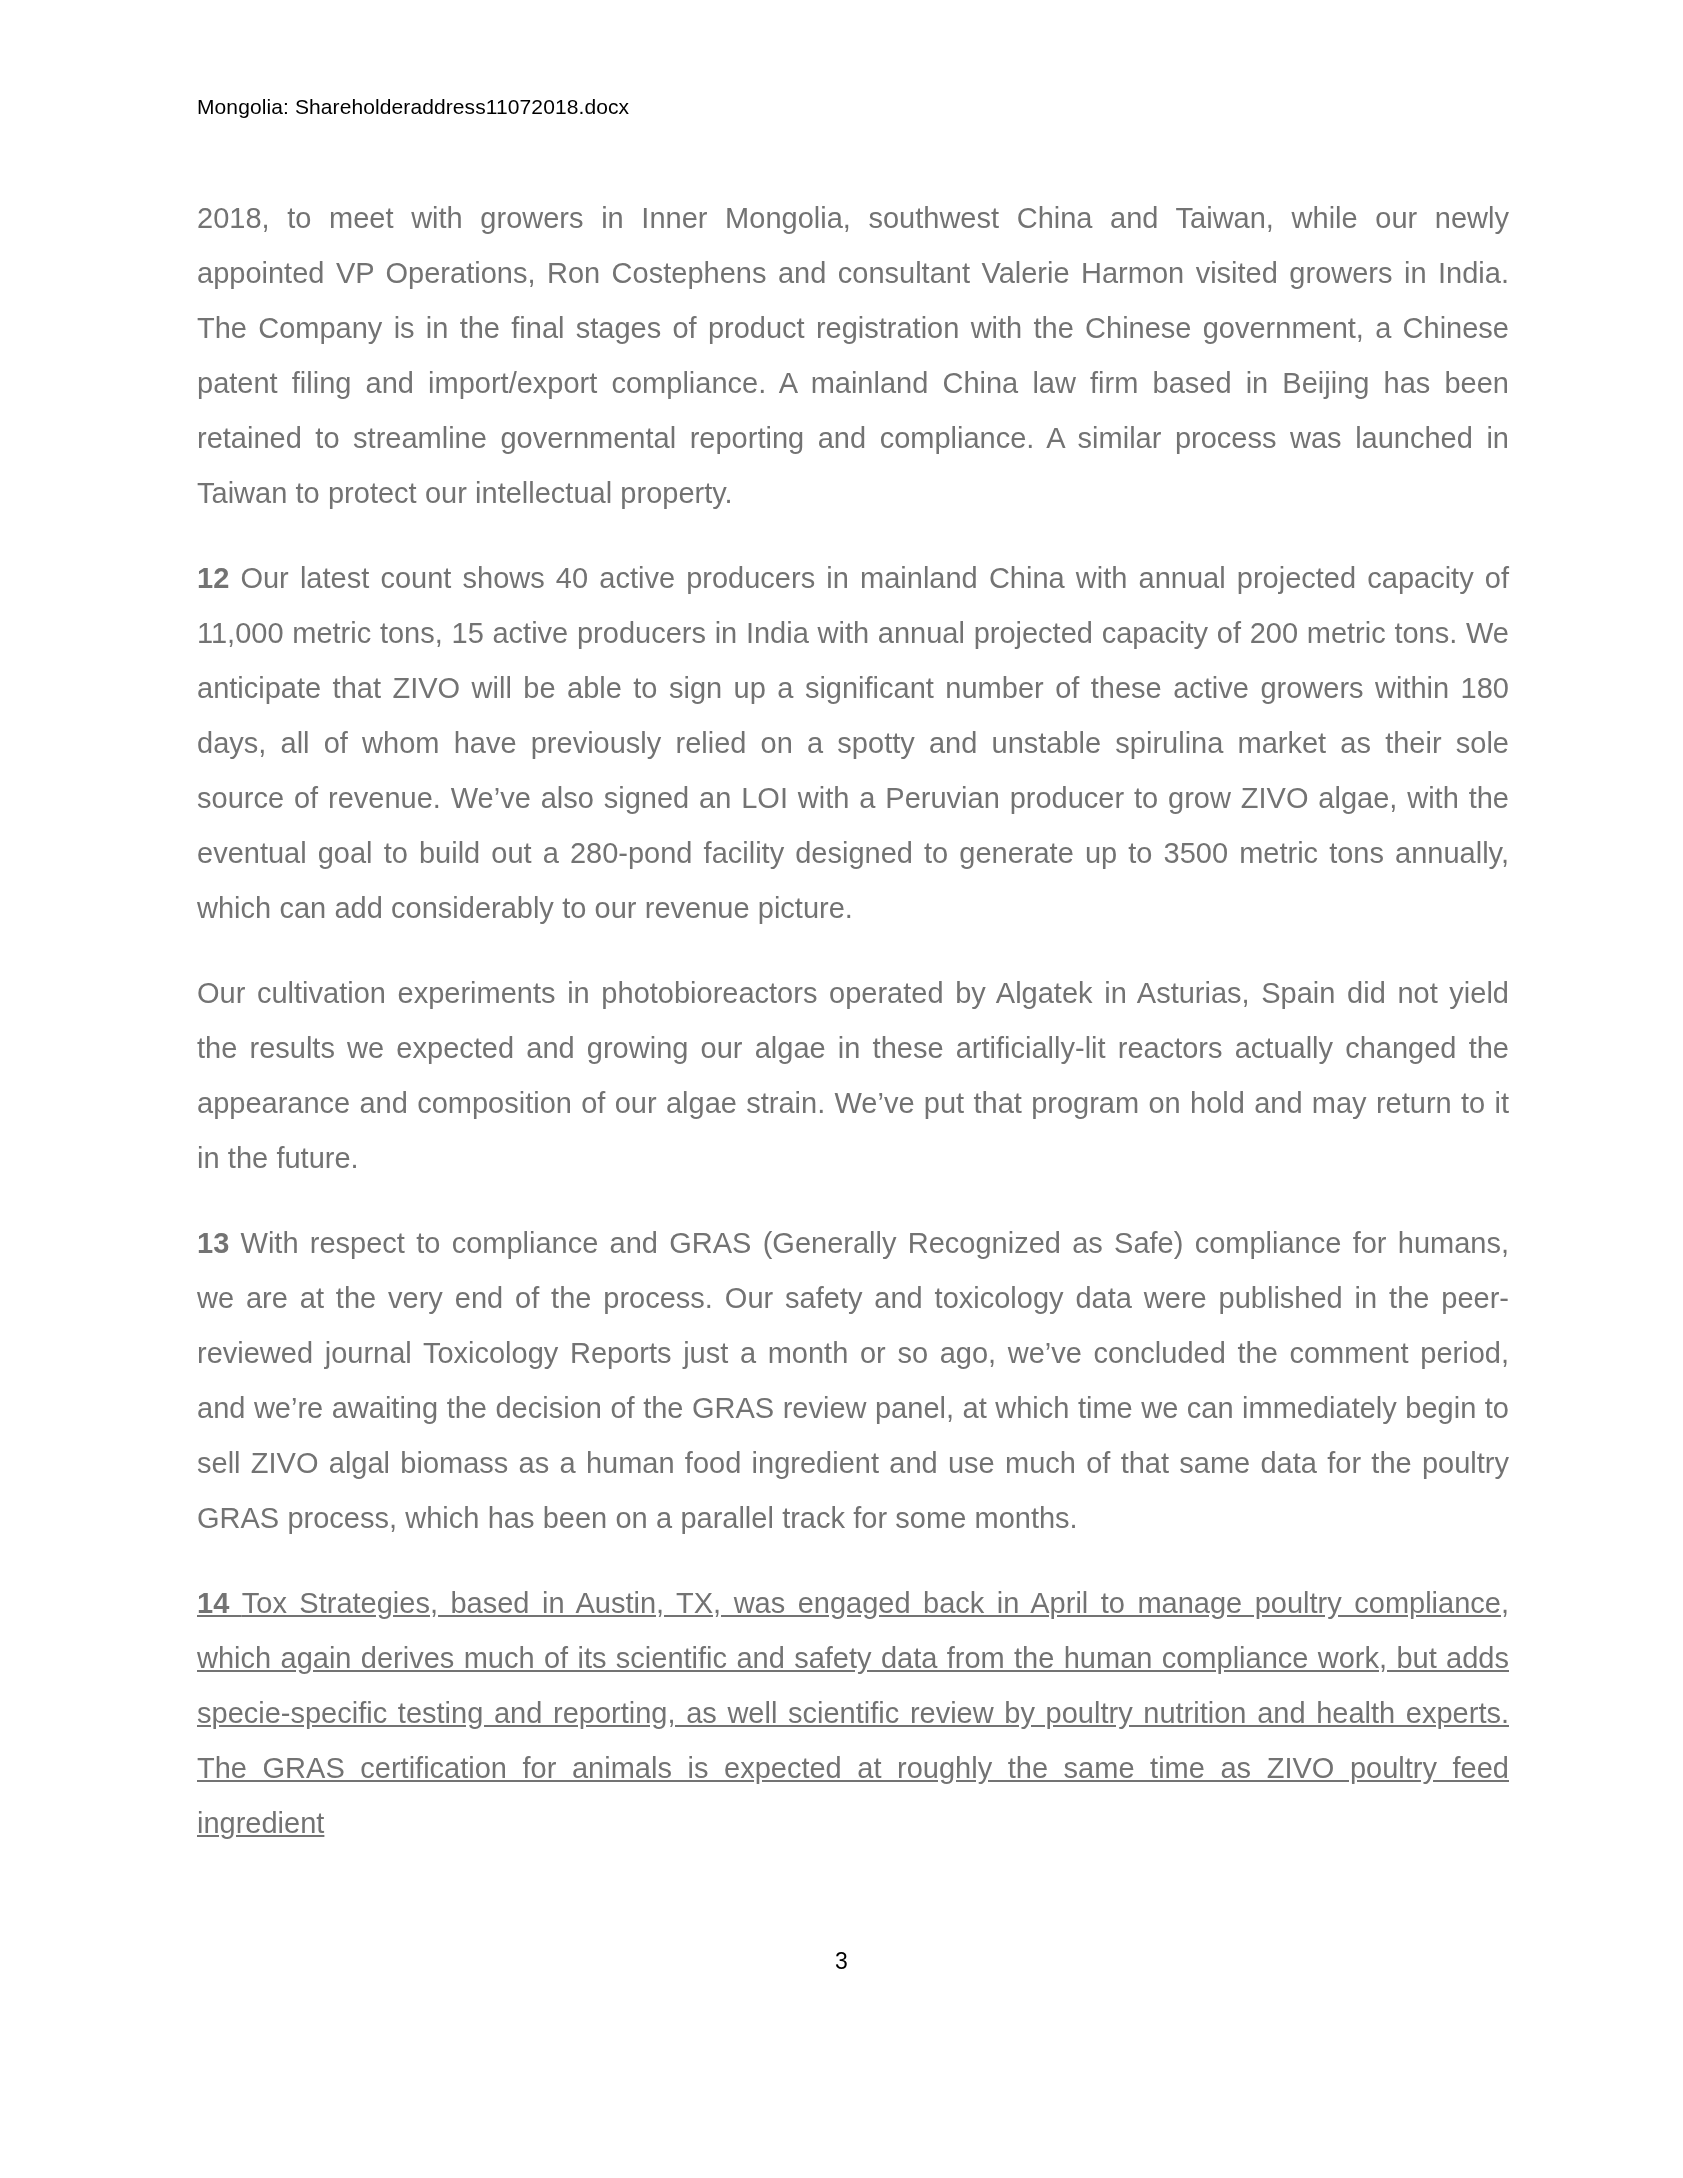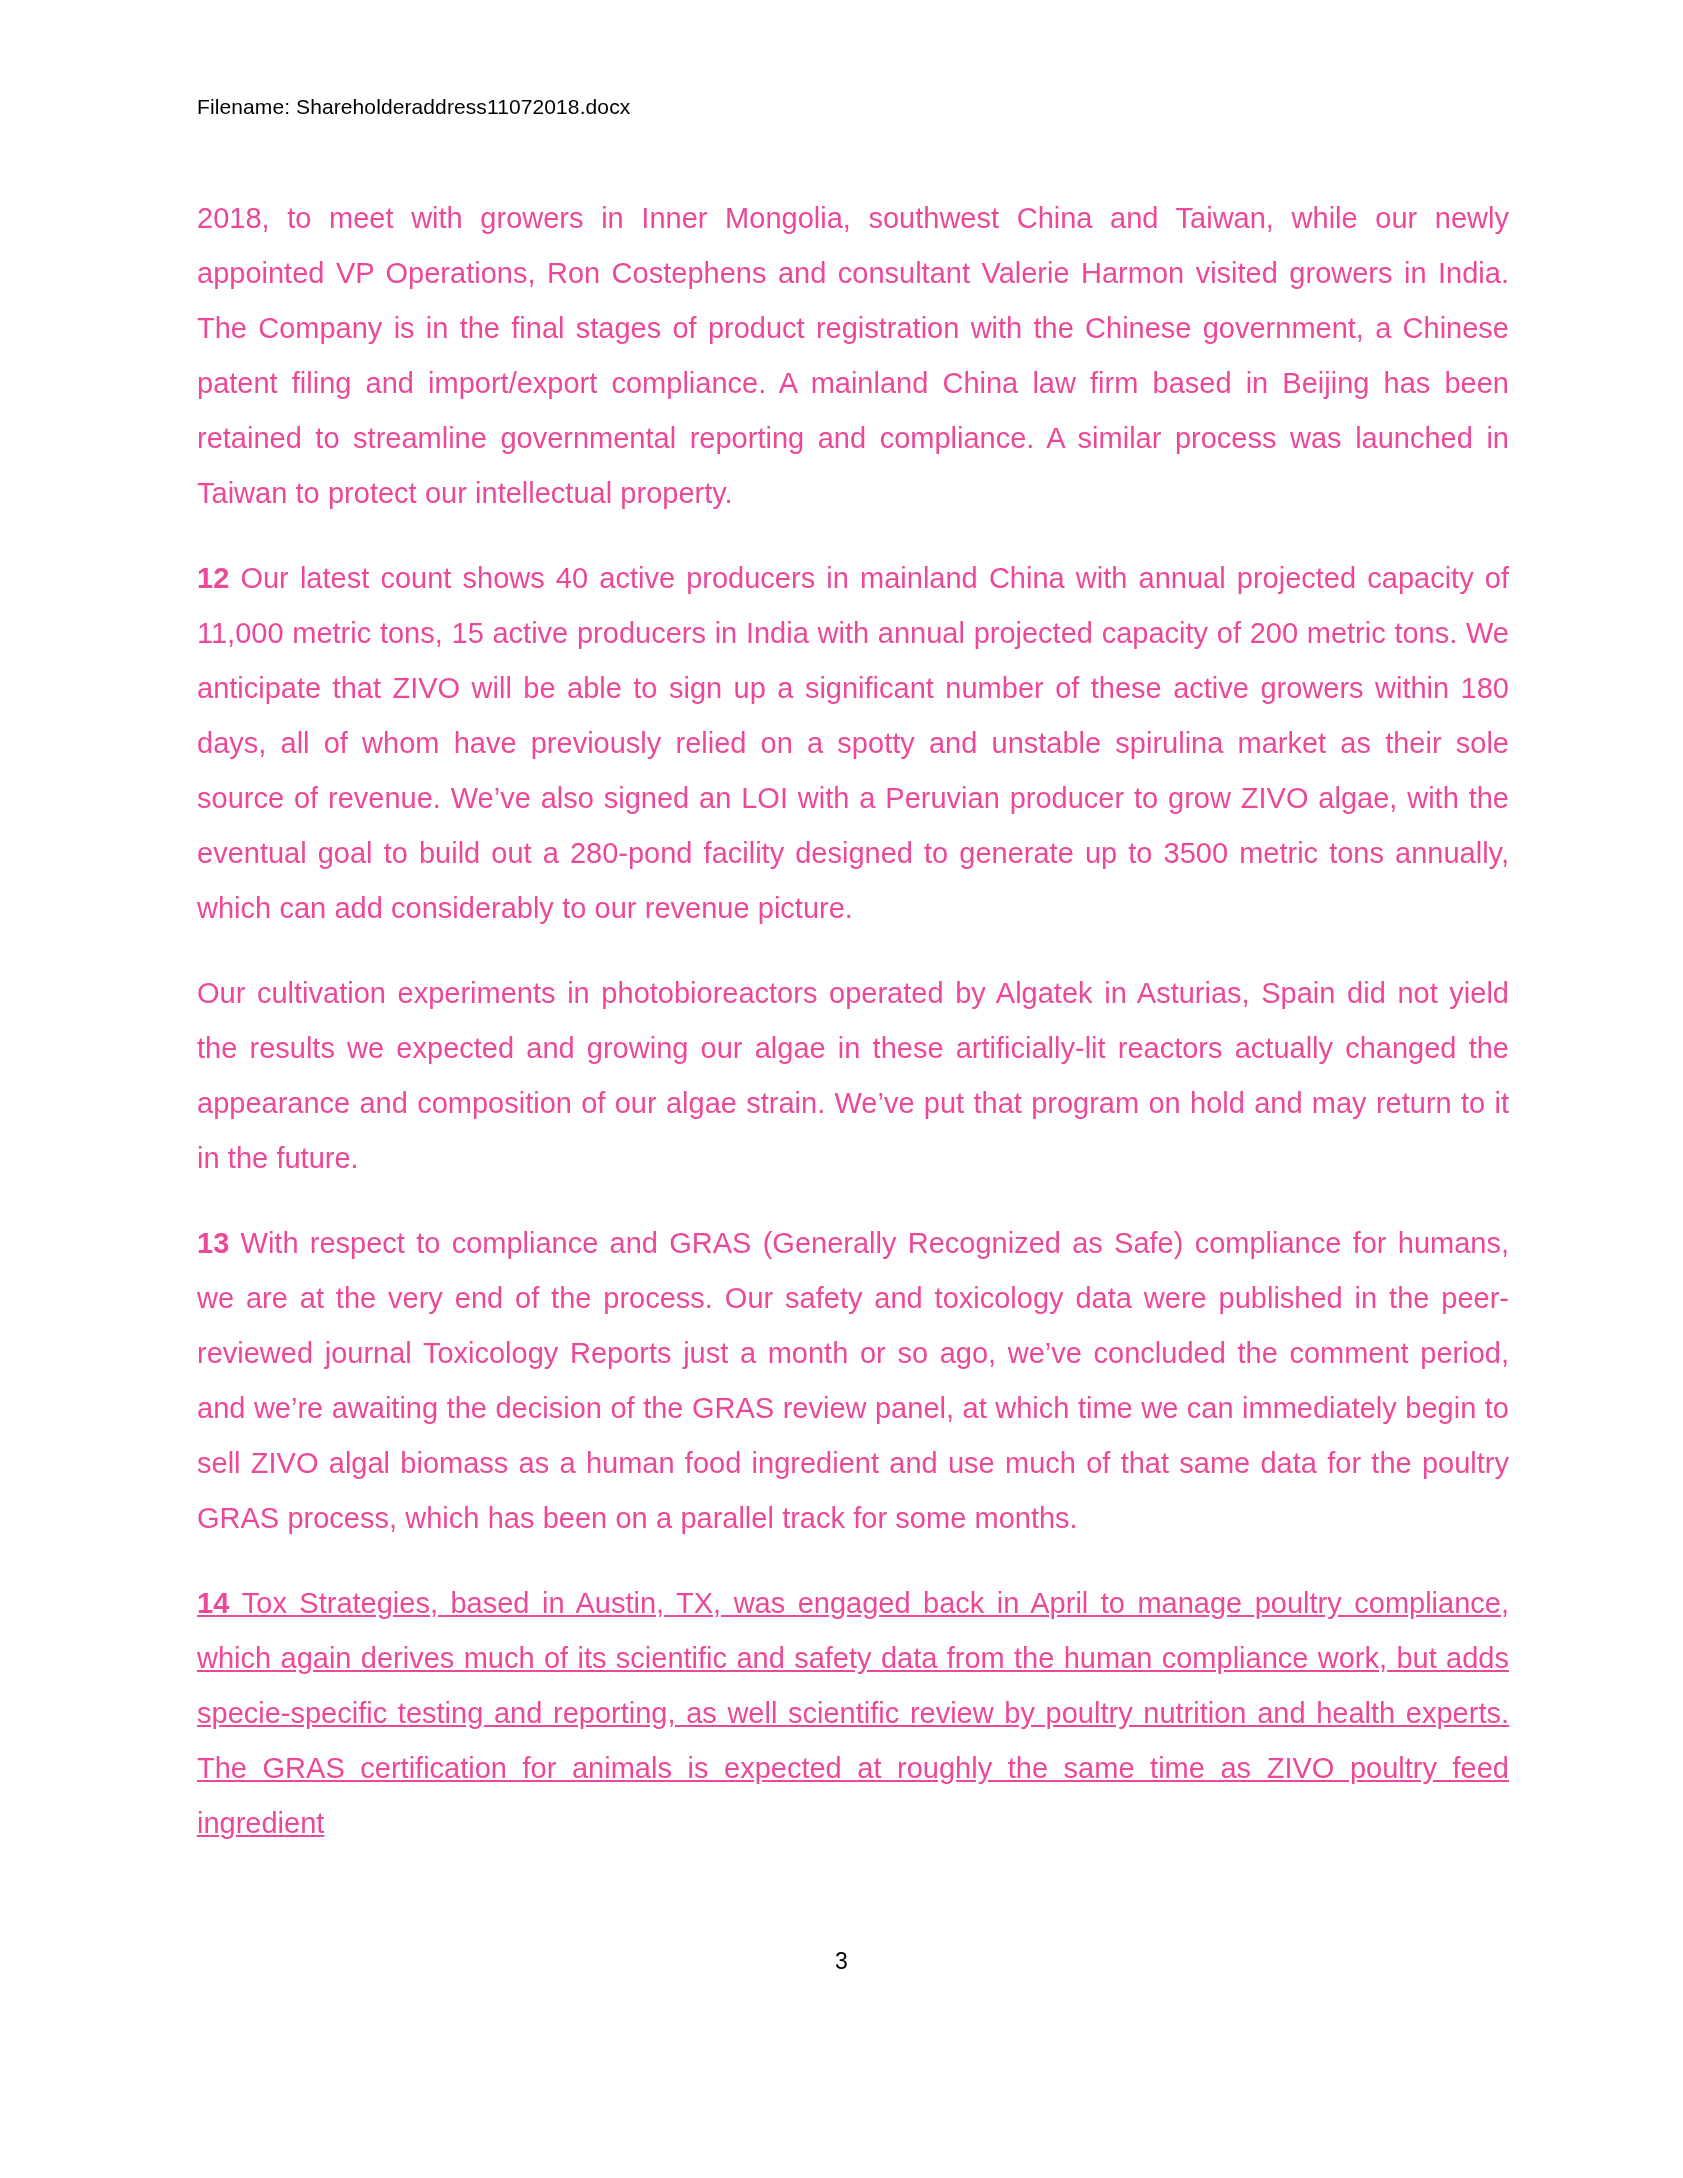--- a/index.html
+++ b/index.html
@@ -36,21 +36,21 @@
     top: 191px;
     left: 197px;
     width: 1312px;
   }
 
   .para {
     margin: 0 0 30px 0;
     font-family: "Liberation Sans", sans-serif;
     font-size: 29px;
     line-height: 55px;
-    color: #ec4899;
+    color: #737373;
     text-align: justify;
     text-justify: inter-word;
     word-spacing: 0.2px;
     -webkit-hyphens: none;
     hyphens: none;
   }
 
   .para:last-child {
     margin-bottom: 0;
     text-decoration: underline;
@@ -72,21 +72,21 @@
     font-family: "Liberation Sans", sans-serif;
     font-size: 23px;
     color: #000000;
   }
 </style>
 </head>
 <body>
 
 <div class="page">
 
-  <div class="doc-header">Filename: Shareholderaddress11072018.docx</div>
+  <div class="doc-header">Mongolia: Shareholderaddress11072018.docx</div>
 
   <div class="body-col">
 
     <p class="para">
       <span class="pnum"></span><span>2018, to meet with growers in Inner Mongolia, southwest China and Taiwan, while our newly appointed VP Operations, Ron Costephens and consultant Valerie Harmon visited growers in India. The Company is in the final stages of product registration with the Chinese government, a Chinese patent filing and import/export compliance. A mainland China law firm based in Beijing has been retained to streamline governmental reporting and compliance. A similar process was launched in Taiwan to protect our intellectual property.</span>
     </p>
 
     <p class="para">
       <span class="pnum">12 </span><span>Our latest count shows 40 active producers in mainland China with annual projected capacity of 11,000 metric tons, 15 active producers in India with annual projected capacity of 200 metric tons. We anticipate that ZIVO will be able to sign up a significant number of these active growers within 180 days, all of whom have previously relied on a spotty and unstable spirulina market as their sole source of revenue. We’ve also signed an LOI with a Peruvian producer to grow ZIVO algae, with the eventual goal to build out a 280-pond facility designed to generate up to 3500 metric tons annually, which can add considerably to our revenue picture.</span>
     </p>

